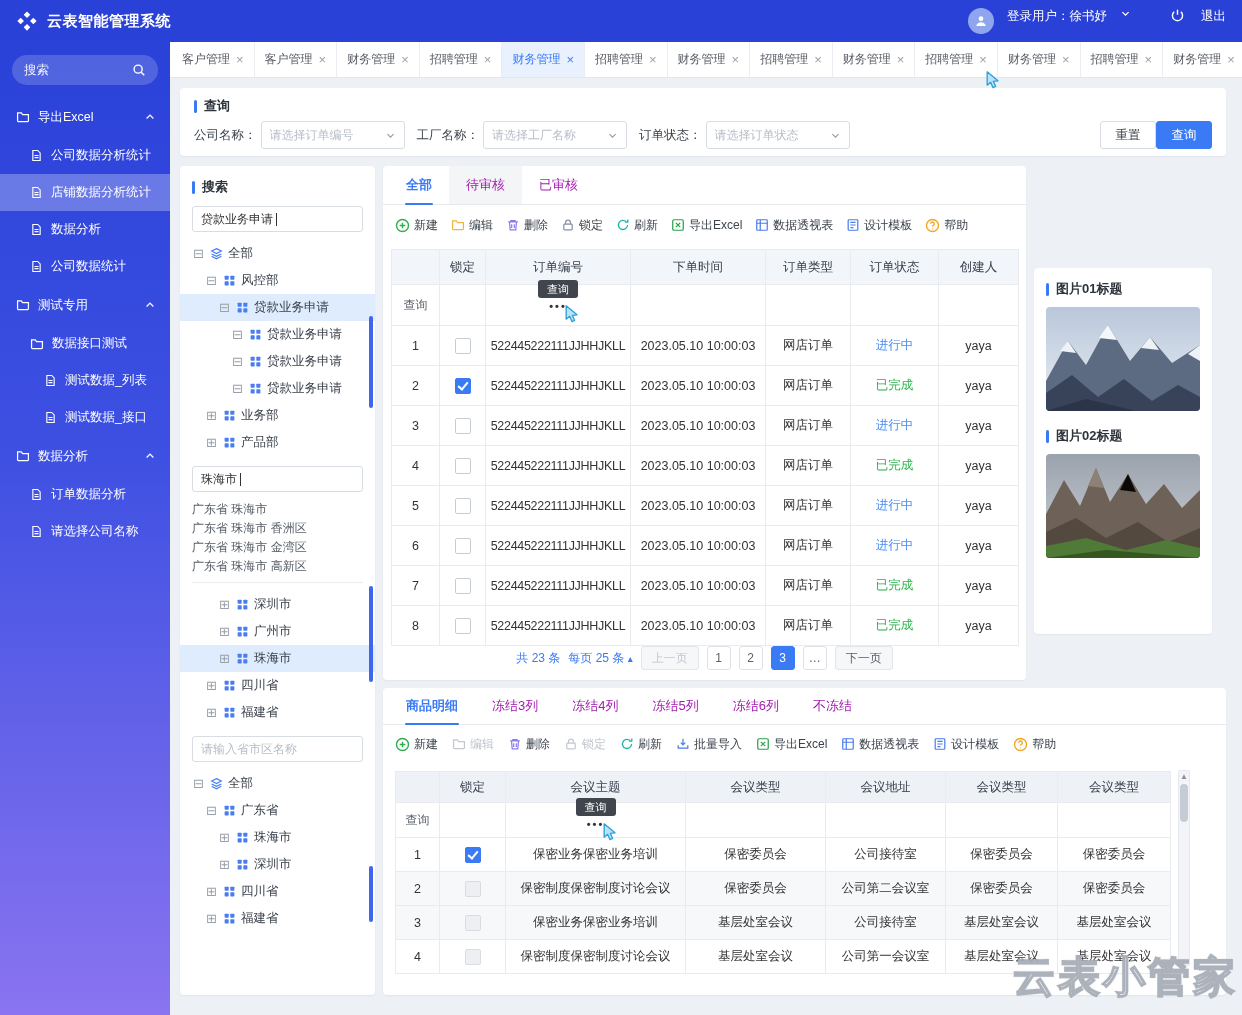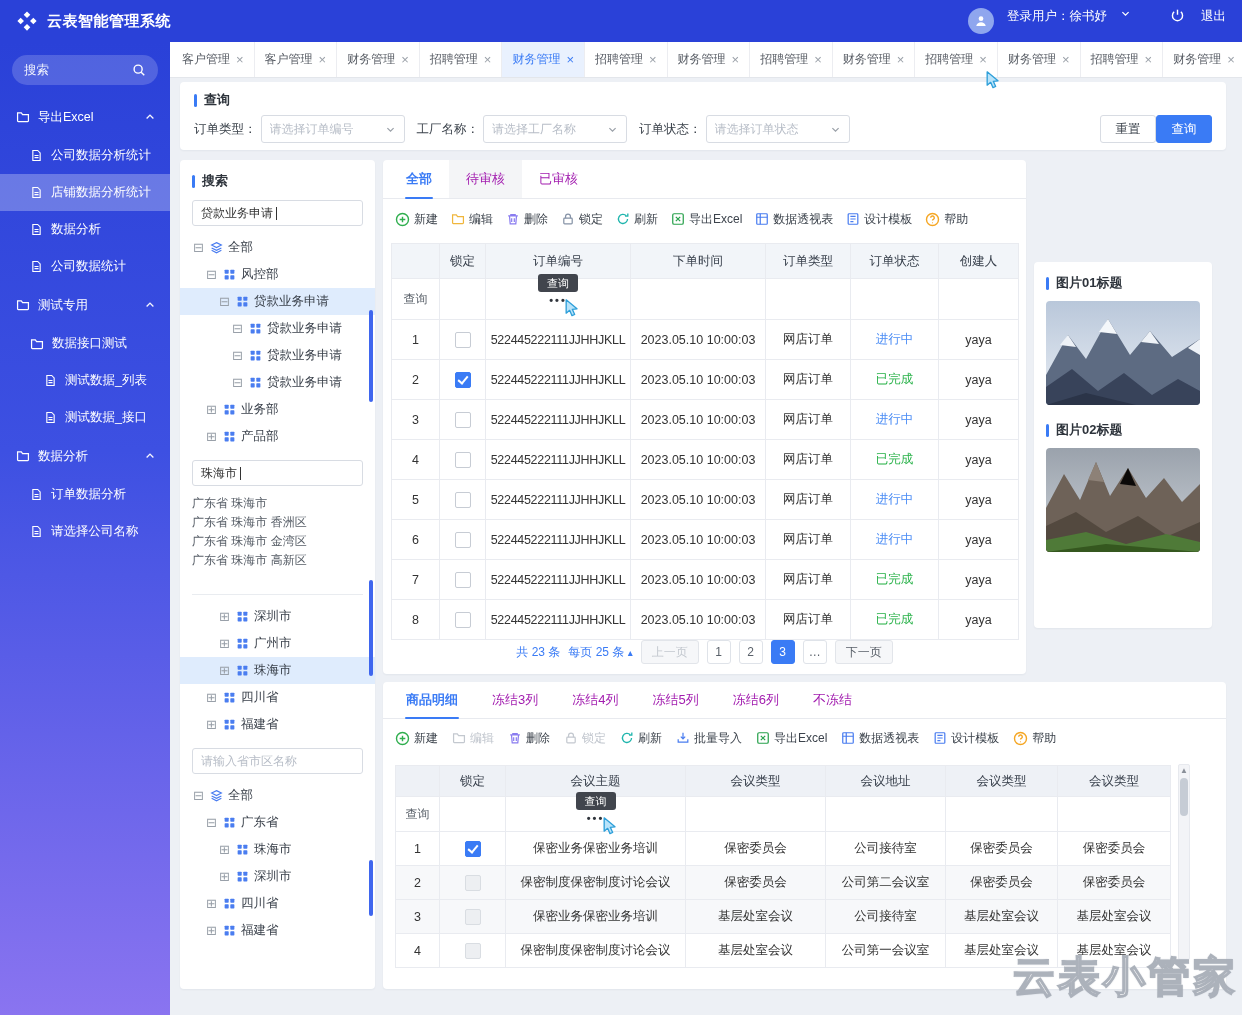--- a/index.html
+++ b/index.html
@@ -34,21 +34,21 @@
             border-bottom:1px solid #e3e6eb;display:flex;align-items:stretch;padding-left:2px;
             box-sizing:border-box;z-index:30;}
   .tab{display:flex;align-items:center;padding:0 10px;font-size:12px;color:#565b63;
        border-right:1px solid #ecedf1;position:relative;white-space:nowrap;}
   .tab.active{color:#3a7bf5;background:#e9f1fe;}
   .tab-close{margin-left:6px;color:#9aa0a8;font-size:13px;}
   .tab.active .tab-close{color:#3a7bf5;}
   .tab-cursor{position:absolute;right:-6px;bottom:-18px;z-index:60;}
 
   
-  .main{position:absolute;left:170px;top:72px;width:1072px;height:937px;}
+  .main{position:absolute;left:170px;top:78px;width:1072px;height:937px;}
   .card{position:absolute;background:#fff;border-radius:4px;box-shadow:0 1px 2px rgba(25,35,65,.05);box-sizing:border-box;}
   .query-card{left:10px;top:10px;width:1046px;height:68px;}
   .mid{position:absolute;left:10px;top:88px;width:1046px;height:829px;}
   .tree-card{left:0;top:0;width:195px;height:829px;padding:12px;overflow:hidden;}
   .main-card{left:203px;top:0;width:643px;height:514px;}
   .images-card{left:854px;top:102px;width:178px;height:366px;padding:12px;}
   .bottom-card{left:203px;top:522px;width:843px;height:307px;}
 
   .panel-title{display:flex;align-items:center;font-size:13px;font-weight:bold;color:#2e343c;}
   .panel-title .bar{width:3px;height:13px;background:#3a7bf5;border-radius:2px;margin-right:7px;}
@@ -69,21 +69,21 @@
   
   .tsearch{margin:10px 0 8px;height:26px;border:1px solid #d8dce3;border-radius:3px;display:flex;
            align-items:center;padding:0 8px;font-size:12px;color:#333;box-sizing:border-box;}
   .tsearch.ph{color:#b7bdc7;}
   .caret{display:inline-block;width:1px;height:13px;background:#333;margin-left:3px;}
   .tnode{height:27px;display:flex;align-items:center;gap:5px;font-size:12.5px;color:#3a414b;
          margin:0 -12px;white-space:nowrap;box-sizing:border-box;}
   .tnode.selected{background:#dfecfd;}
   .texp{color:#99a0a9;font-size:13px;width:13px;text-align:center;line-height:1;}
   .tico{color:#4a7df0;}
-  .tresults{margin:2px 0 8px;padding-bottom:24px;border-bottom:1px solid #e9ecf0;}
+  .tresults{margin:2px 0 8px;padding-bottom:6px;border-bottom:1px solid #e9ecf0;}
   .tresult{font-size:12px;color:#565d66;line-height:19px;white-space:nowrap;}
   .tree-scroll{position:absolute;right:2px;width:4px;border-radius:2px;background:#3f66ee;}
 
   
   .ptabs{height:38px;display:flex;align-items:stretch;border-bottom:1px solid #e8eaef;padding:0 6px;}
   .bottom-card .ptabs{height:36px;}
   .ptab{display:flex;align-items:center;padding:0 17px;font-size:13px;color:#a21caf;position:relative;white-space:nowrap;}
   .ptab.hover{background:#f4f5f7;}
   .ptab.active{color:#3a7bf5;font-weight:bold;}
   .ptab.active::after{content:"";position:absolute;left:16px;right:16px;bottom:-1px;height:2px;background:#3a7bf5;border-radius:1px;}
@@ -373,21 +373,21 @@
 <div class="main">
 
   <div class="card query-card">
     <div class="panel-title">
       <span class="bar"></span>
       <span>查询</span>
     </div>
     <div class="query-row">
 
       <div class="qfield">
-          <span class="qlabel">订单类型：</span>
+          <span class="qlabel">公司名称：</span>
           <div class="qselect">
             <span class="qph">请选择订单编号</span>
             <span class="ic" style="color:#9aa0a8">
               <svg viewBox="0 0 16 16" width="11" height="11" fill="none" stroke="currentColor" stroke-width="1.8">
                 <path d="M3.5 6L8 10.5 12.5 6"></path>
               </svg>
             </span>
           </div>
         </div>
         <div class="qfield">

